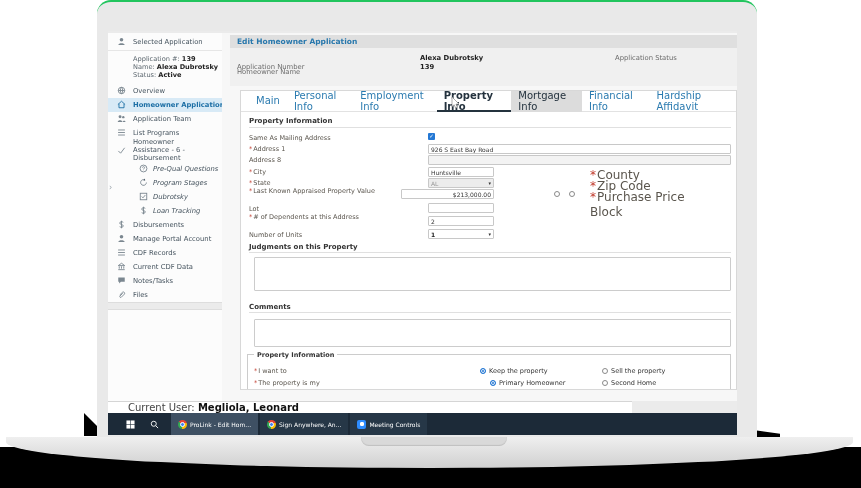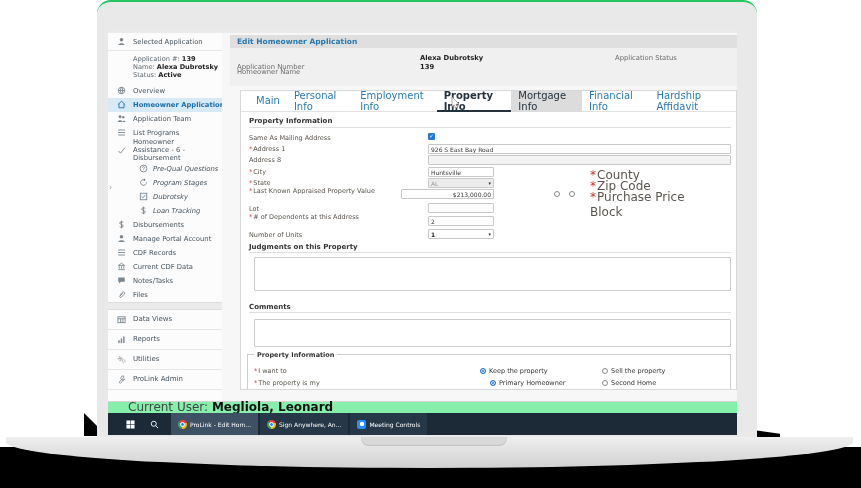--- a/index.html
+++ b/index.html
@@ -68,21 +68,21 @@
   .radio.on{border-color:#2478d4;background:#2478d4;box-shadow:inset 0 0 0 1px #fff}
   .ta{position:absolute;left:13px;width:477px;border:1px solid #ccc;border-radius:1px;background:#fff;resize:none;font-family:"DejaVu Sans",sans-serif;font-size:6px}
   .fset{position:absolute;left:6px;top:263px;width:484px;height:45px;border:1px solid #ccc;border-bottom:none}
   .fset .legend{position:absolute;left:6px;top:-4px;background:#fff;padding:0 3px;font-size:6.5px;font-weight:bold;color:#333}
   .frow{position:absolute;left:0;width:100%;height:8px}
   .frow .lab{position:absolute;left:6px;color:#5a554d;font-size:6.5px}
   .frow .opt{position:absolute;display:flex;align-items:center;gap:3px;font-size:6.5px;color:#333}
   .frow .opt .radio{position:static}
 
   
-  .userbar{position:absolute;left:0;top:370px;width:629px;height:12px;background:#86efac;border-top:1px solid #d5d5d5;font-size:12px;line-height:11px;padding-left:20px;color:#444}
+  .userbar{position:absolute;left:0;top:370px;width:524px;height:12px;background:#ffffff;border-top:1px solid #d5d5d5;font-size:10px;line-height:11px;padding-left:20px;color:#444}
   .userbar b{color:#111}
   .taskbar{position:absolute;left:0;top:382px;width:629px;height:22px;background:#1c2a38;display:flex;align-items:center;color:#fff}
   .tb-ic{margin-left:18px;flex:none}
   .task{display:flex;align-items:center;gap:3px;font-size:6px;height:22px;padding:0 7px;margin-left:2px;white-space:nowrap}
   .task.active{background:#3e5063}
   .task.idle{background:#263747}
   .chrome{position:relative;width:9px;height:9px;border-radius:50%;background:conic-gradient(from -50deg,#ea4335 0 33.3%,#fbbc05 0 66.6%,#34a853 0 100%);flex:none}
   .chrome::after{content:"";position:absolute;inset:2px;background:#4285f4;border:1px solid #fff;border-radius:50%}
   .meet{position:relative;width:9px;height:9px;border-radius:2px;background:#2d8cff;flex:none}
   .meet::after{content:"";position:absolute;inset:2.5px;border:1px solid #fff;border-radius:1px;background:#fff}
@@ -275,46 +275,20 @@
             </svg>
           <span>Notes/Tasks</span>
         </div>
         <div class="sitem">
           <svg class="ic">
               <use href="#i-clip"></use>
             </svg>
           <span>Files</span>
         </div>
         <div class="sgap"></div>
-        <div class="sbottom">
-          <div class="sitem">
-            <svg class="ic">
-                <use href="#i-table"></use>
-              </svg>
-            <span>Data Views</span>
-          </div>
-          <div class="sitem">
-            <svg class="ic" style="color:#7b8790">
-                <use href="#i-chart"></use>
-              </svg>
-            <span>Reports</span>
-          </div>
-          <div class="sitem">
-            <svg class="ic">
-                <use href="#i-gears"></use>
-              </svg>
-            <span>Utilities</span>
-          </div>
-          <div class="sitem">
-            <svg class="ic">
-                <use href="#i-wrench"></use>
-              </svg>
-            <span>ProLink Admin</span>
-          </div>
-        </div>
       </aside>
       <div class="chev">›</div>
 
       <main class="main">
         <div class="app-header">Edit Homeowner Application</div>
         <div class="subheader">
           <div class="l1">Homeowner Name</div>
           <div class="l2">Application Number</div>
           <div class="v1">Alexa Dubrotsky</div>
           <div class="v2">139</div>

